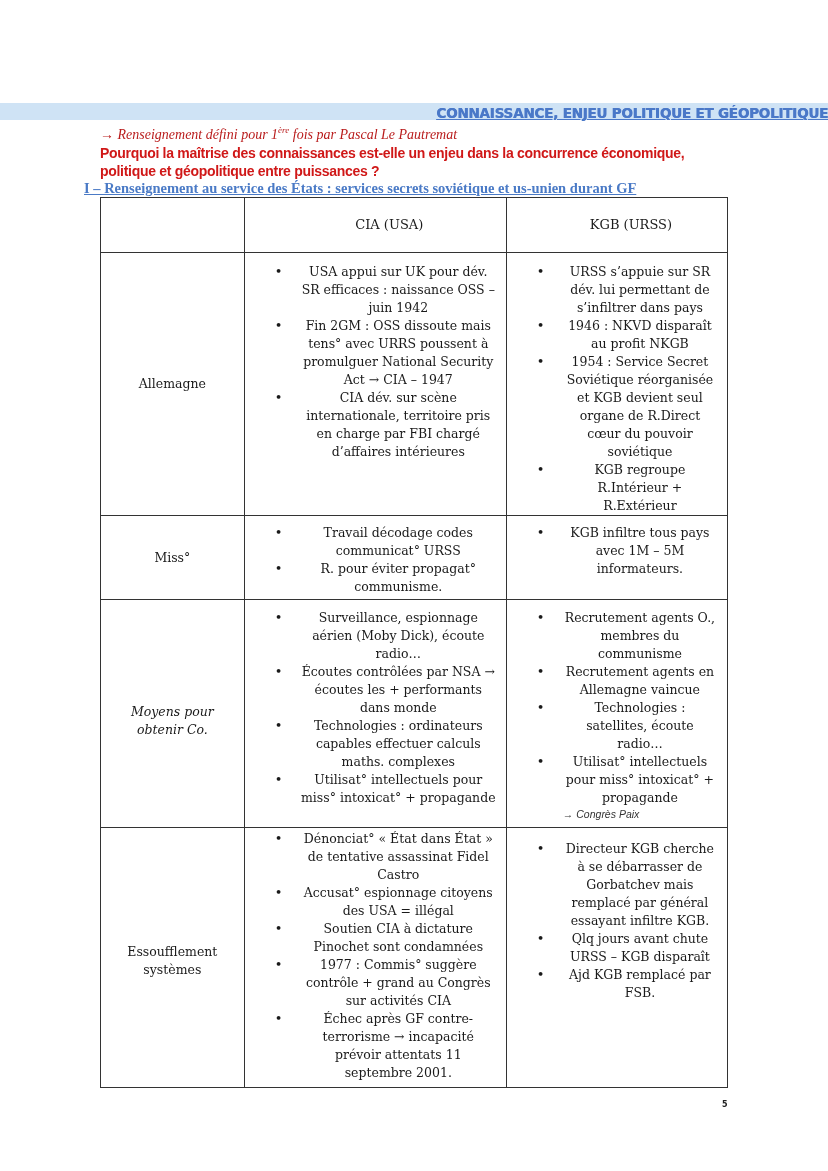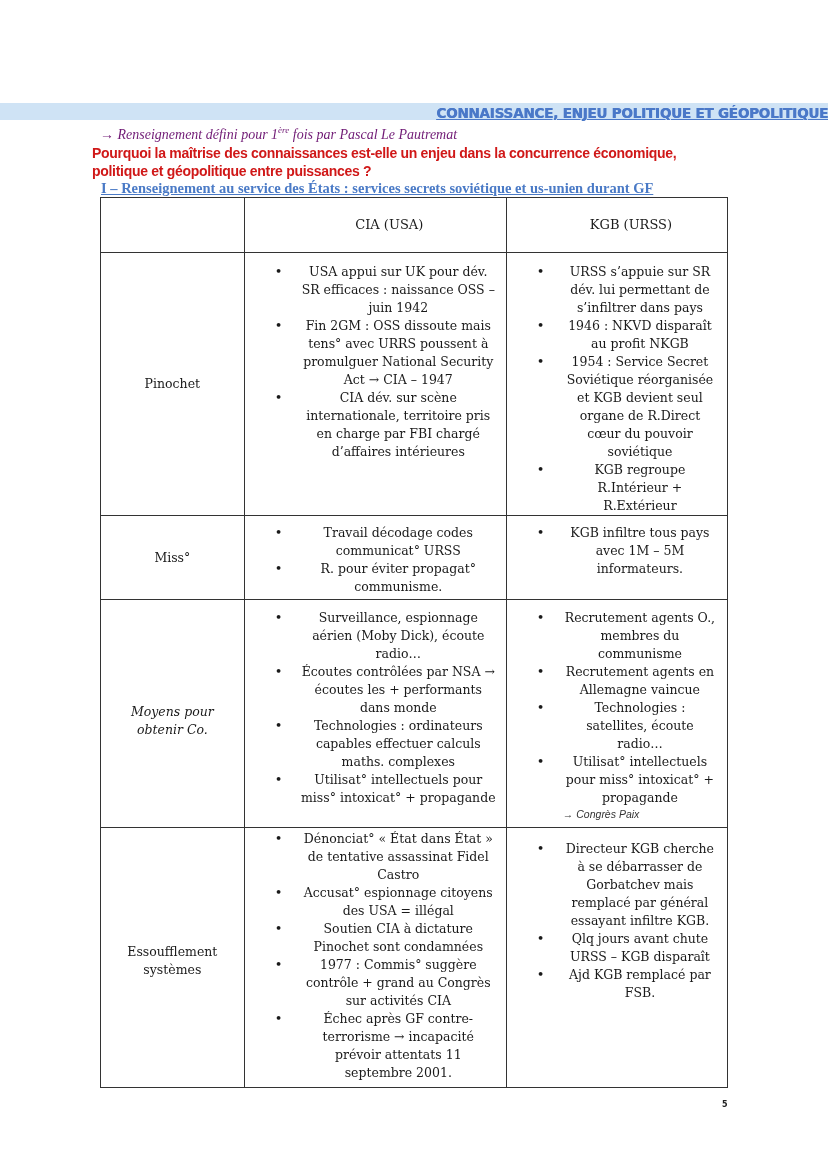--- a/index.html
+++ b/index.html
@@ -14,31 +14,31 @@
     }
     .title-band span {
       font-family: "DejaVu Sans", sans-serif; font-weight: bold;
       font-size: 13.5px; color: #4a78c8; text-decoration: underline;
       letter-spacing: -0.2px; line-height: 17px;
       text-shadow: 0.5px 0 0 #4a78c8;
     }
     .intro {
       position: absolute; left: 100px; top: 125px;
       font-family: "Liberation Serif", serif; font-style: italic;
-      font-size: 14px; color: #701a75;
+      font-size: 14px; color: #b91c1c;
     }
     .intro sup { font-size: 9px; }
     .question {
-      position: absolute; left: 92px; top: 144px; width: 640px;
+      position: absolute; left: 100px; top: 144px; width: 640px;
       font-family: "Liberation Sans", sans-serif; font-weight: bold;
       font-size: 14px; line-height: 18px; color: #d01818;
       letter-spacing: -0.3px;
     }
     .section {
-      position: absolute; left: 101px; top: 180px;
+      position: absolute; left: 84px; top: 180px;
       font-family: "Liberation Serif", serif; font-weight: bold;
       font-size: 14.5px; color: #4a7ac6; text-decoration: underline;
     }
     table {
       position: absolute; left: 100px; top: 197px;
       border-collapse: collapse; width: 628px;
       font-family: "DejaVu Serif", serif; font-size: 12.5px; line-height: 18px;
     }
     td, th { border: 1.3px solid #333; vertical-align: middle; padding: 0; }
     th { height: 54px; font-weight: normal; font-size: 13px; padding-left: 28px; }
@@ -87,21 +87,21 @@
 
 <table>
   <tbody>
       <tr>
     <th class="c0"></th>
     <th class="c1">CIA (USA)</th>
     <th class="c2">KGB (URSS)</th>
   </tr>
 
   <tr class="r1">
-    <td class="c0">Pinochet</td>
+    <td class="c0">Allemagne</td>
     <td class="c1 top">
       <ul>
         <li>USA appui sur UK pour dév. SR efficaces : naissance OSS – juin 1942</li>
         <li>Fin 2GM : OSS dissoute mais tens° avec URRS poussent à promulguer National Security Act → CIA – 1947</li>
         <li>CIA dév. sur scène internationale, territoire pris en charge par FBI chargé d’affaires intérieures</li>
       </ul>
     </td>
     <td class="c2 top">
       <ul>
         <li>URSS s’appuie sur SR dév. lui permettant de s’infiltrer dans pays</li>

